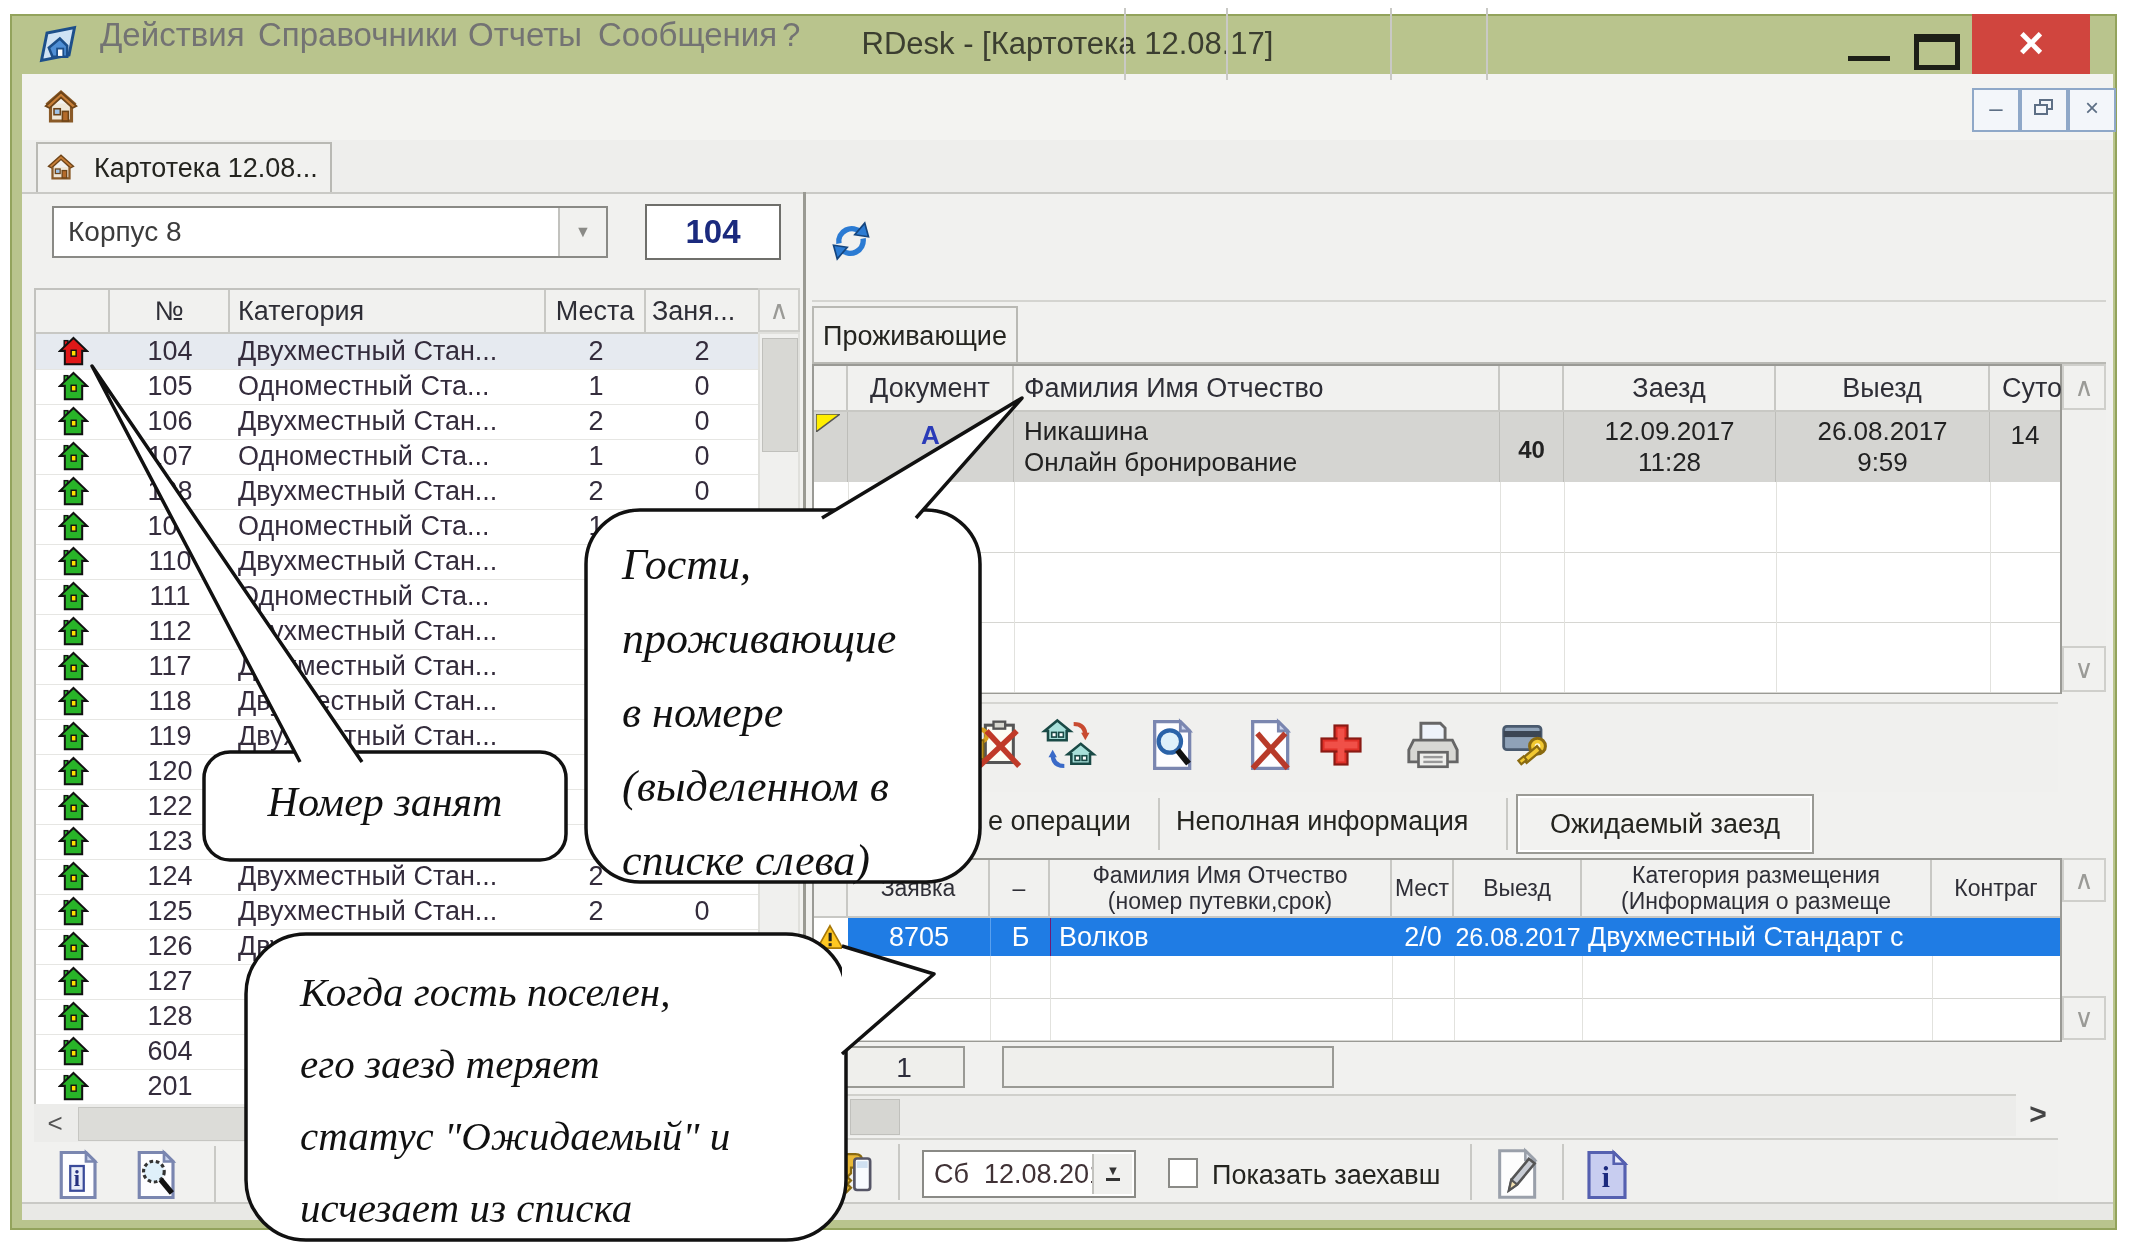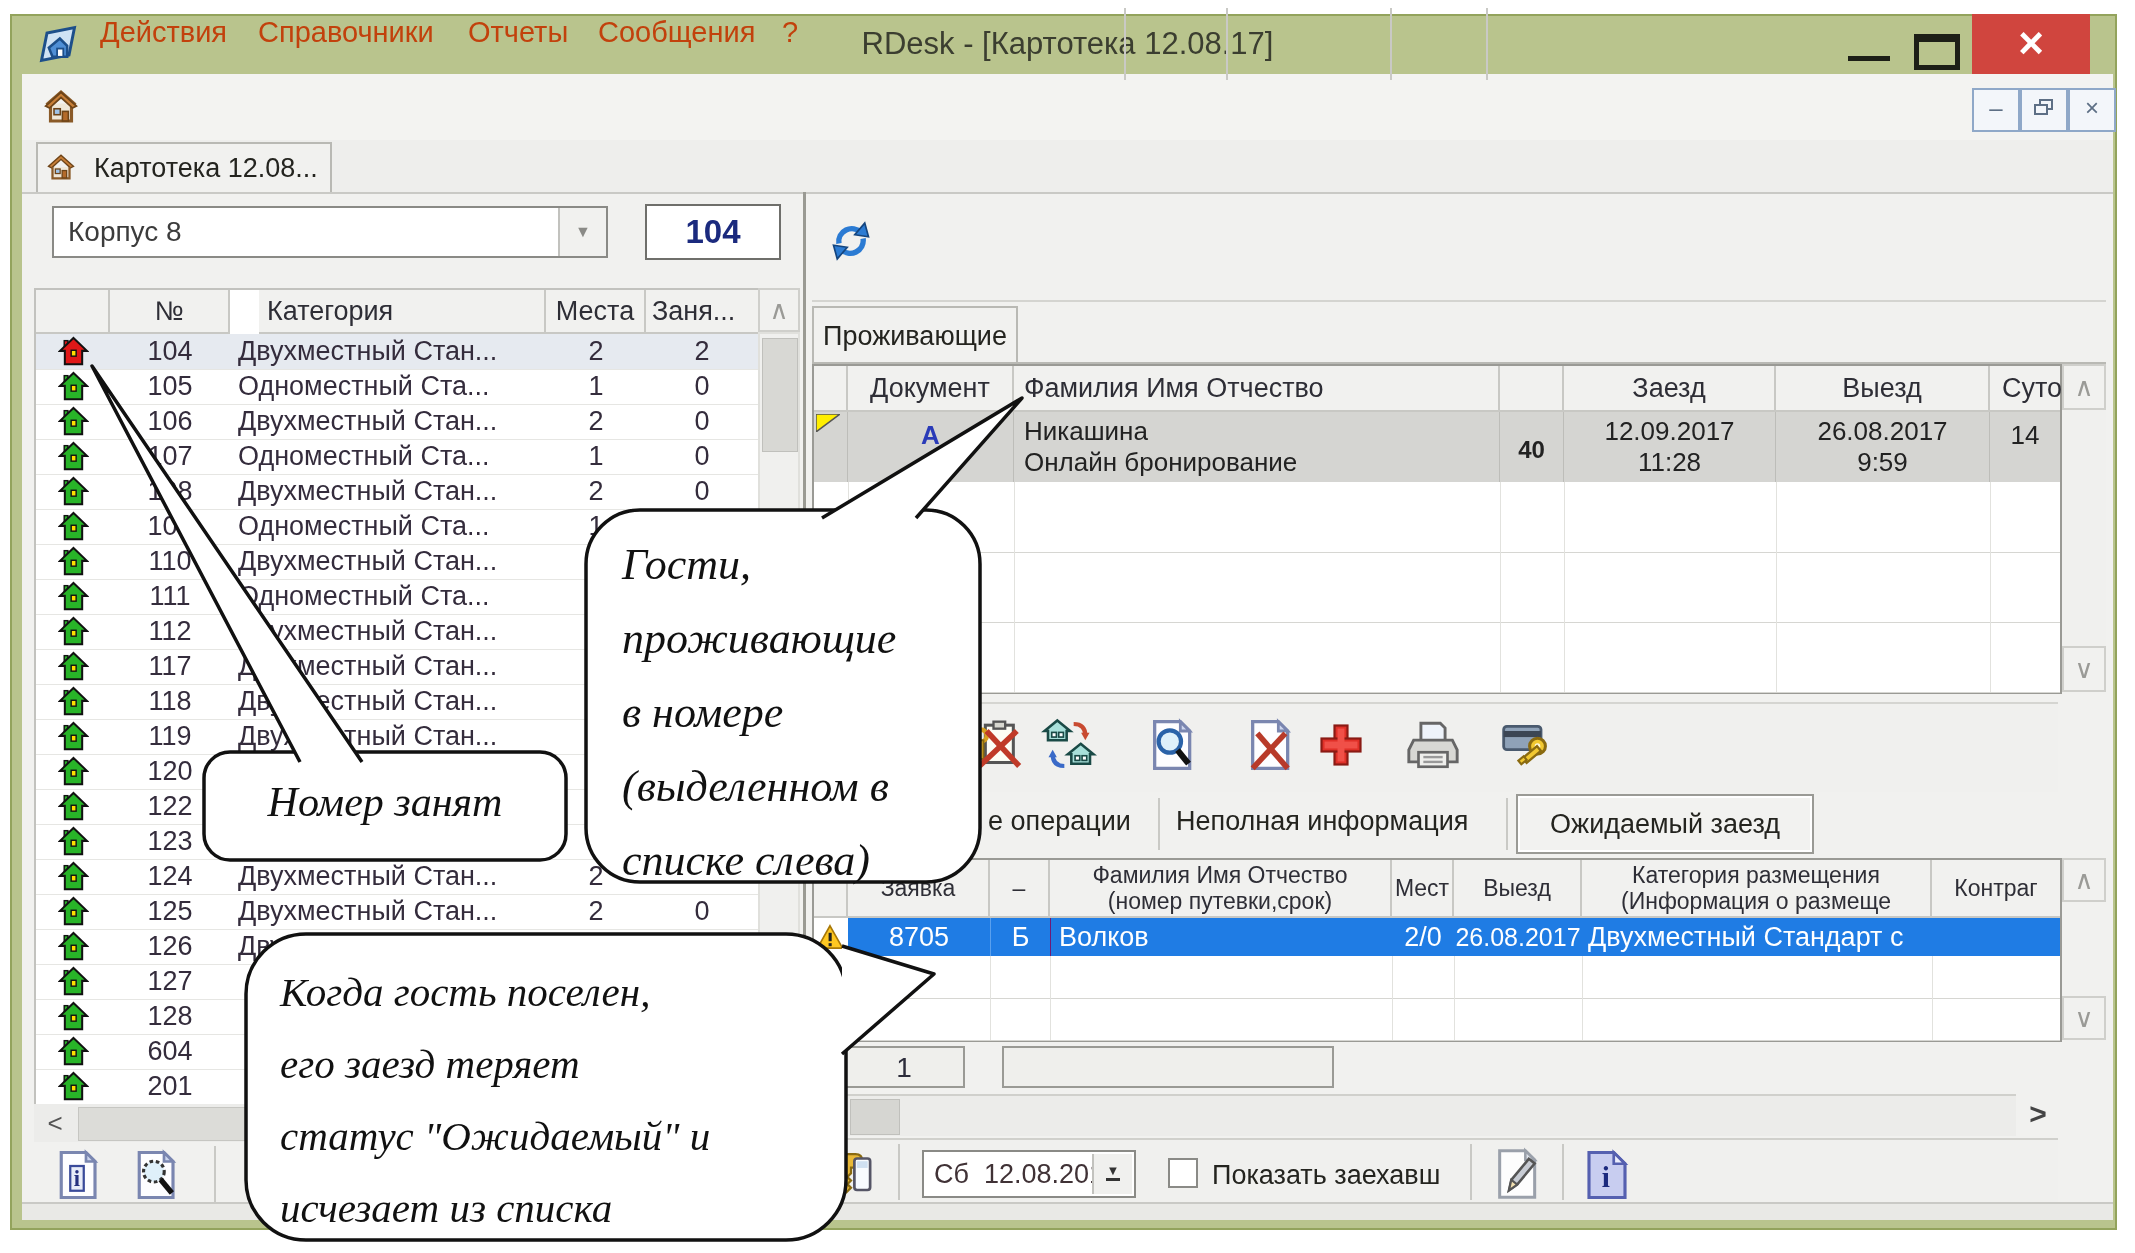--- a/index.html
+++ b/index.html
@@ -12,21 +12,21 @@
   .titlebar-title{left:0;top:26px;width:2135px;text-align:center;font-size:31px;color:#3b3e30;}
   .app-icon{left:36px;top:22px;}
   .cap-min{left:1848px;top:56px;width:42px;height:5px;background:#1d1f17;}
   .cap-max{left:1914px;top:34px;width:36px;height:26px;border:5px solid #1d1f17;background:transparent;}
   .cap-max::before{content:"";position:absolute;left:-5px;top:-5px;width:46px;height:8px;background:#1d1f17;}
   .cap-close{left:1972px;top:14px;width:118px;height:61px;background:#d0453e;color:#fff;
              font-size:44px;font-weight:bold;text-align:center;line-height:58px;}
   .content-bg{left:22px;top:74px;width:2091px;height:1144px;background:#f1f1ef;}
   
   .menubar{left:22px;top:74px;width:2091px;height:66px;background:#f3f3f1;border-bottom:2px solid #d8d8d4;}
-  .menu-item{position:absolute;top:16px;font-size:29px;color:#c2410c;}
+  .menu-item{position:absolute;top:16px;font-size:33px;color:#737373;}
   .mdi-btn{position:absolute;top:14px;width:44px;height:40px;background:#f3f6fa;border:2px solid #8fa8c8;
            text-align:center;line-height:36px;font-size:24px;color:#5d6f85;}
   
   .tabstrip{left:22px;top:140px;width:2091px;height:52px;background:#eeeeec;border-bottom:2px solid #c9c9c5;}
   .doc-tab{left:36px;top:142px;width:296px;height:50px;background:#f1f1ef;border:2px solid #b9b9b4;border-bottom:none;
            font-size:27px;color:#24241f;line-height:48px;padding-left:56px;box-sizing:border-box;}
   
   .panel-divider{left:803px;top:192px;width:3px;height:1012px;background:#9a9a93;}
   .box{background:#fff;border:2px solid #8a8a86;box-sizing:border-box;}
   .hdrcell{background:#f1f1ef;border-right:2px solid #c8c8c4;border-bottom:2px solid #c8c8c4;
@@ -136,21 +136,21 @@
   <div class="abs box" style="left:52px;top:206px;width:556px;height:52px;">
     <span style="position:absolute;left:14px;top:8px;font-size:28px;color:#3c3c3c;">Корпус 8</span>
     <span style="position:absolute;right:0;top:0;width:46px;height:48px;background:#f1f1ef;border-left:2px solid #c2c2be;text-align:center;line-height:48px;font-size:16px;color:#8a8a86;">▼</span>
   </div>
   <div class="abs box" style="left:645px;top:204px;width:136px;height:56px;border-color:#6f6f6b;text-align:center;line-height:52px;font-size:33px;font-weight:bold;color:#1b2a7e;">104</div>
 
   <div class="abs rooms-wrap">
     <div style="position:absolute;left:0;top:0;width:722px;height:44px;display:grid;grid-template-columns:74px 120px 316px 100px 112px;">
       <div class="hdrcell"></div>
       <div class="hdrcell">№</div>
-      <div class="hdrcell" style="justify-content:flex-start;padding-left:8px;margin-left:29px;">Категория</div>
+      <div class="hdrcell" style="justify-content:flex-start;padding-left:8px;">Категория</div>
       <div class="hdrcell">Места</div>
       <div class="hdrcell" style="border-right:none;justify-content:flex-start;padding-left:6px;">Заня...</div>
     </div>
     <div id="rooms-body" style="position:absolute;left:0;top:44px;width:722px;height:770px;">
         <div class="room-row sel" style="top: 0px;">
           <div class="rr-icon">
             <svg width="31" height="31" viewBox="0 0 20 20">
  <rect x="4" y="3" width="2.4" height="4.5" fill="#e01818" stroke="#111" stroke-width="0.9"></rect>
  <path d="M10 1.3 L18.7 9.6 L15.6 9.6 L15.6 18.2 L4.4 18.2 L4.4 9.6 L1.3 9.6 Z" fill="#e01818" stroke="#111" stroke-width="1.3"></path>
  <rect x="8.5" y="9.2" width="3.2" height="3.8" fill="#ffe000" stroke="#111" stroke-width="0.9"></rect>
@@ -733,20 +733,20 @@
     <path d="M842 946 L934 974 L842 1054" fill="#fff" stroke="#111" stroke-width="3.5" stroke-linejoin="round"></path>
   </svg>
   <div class="callout-text" style="left:204px;top:778px;width:362px;text-align:center;font-size:42px;">Номер занят</div>
   <div class="callout-text" style="left:622px;top:528px;" id="callout2">
       <div class="c2line">Гости,</div>
       <div class="c2line">проживающие</div>
       <div class="c2line">в номере</div>
       <div class="c2line">(выделенном в</div>
       <div class="c2line">списке слева)</div>
     </div>
-  <div class="callout-text" style="left:280px;top:956px;" id="callout3">
+  <div class="callout-text" style="left:300px;top:956px;" id="callout3">
       <div class="c3line">Когда гость поселен,</div>
       <div class="c3line">его заезд теряет</div>
       <div class="c3line">статус "Ожидаемый" и</div>
       <div class="c3line">исчезает из списка</div>
     </div>
 
 </div>
 
 </body></html>

